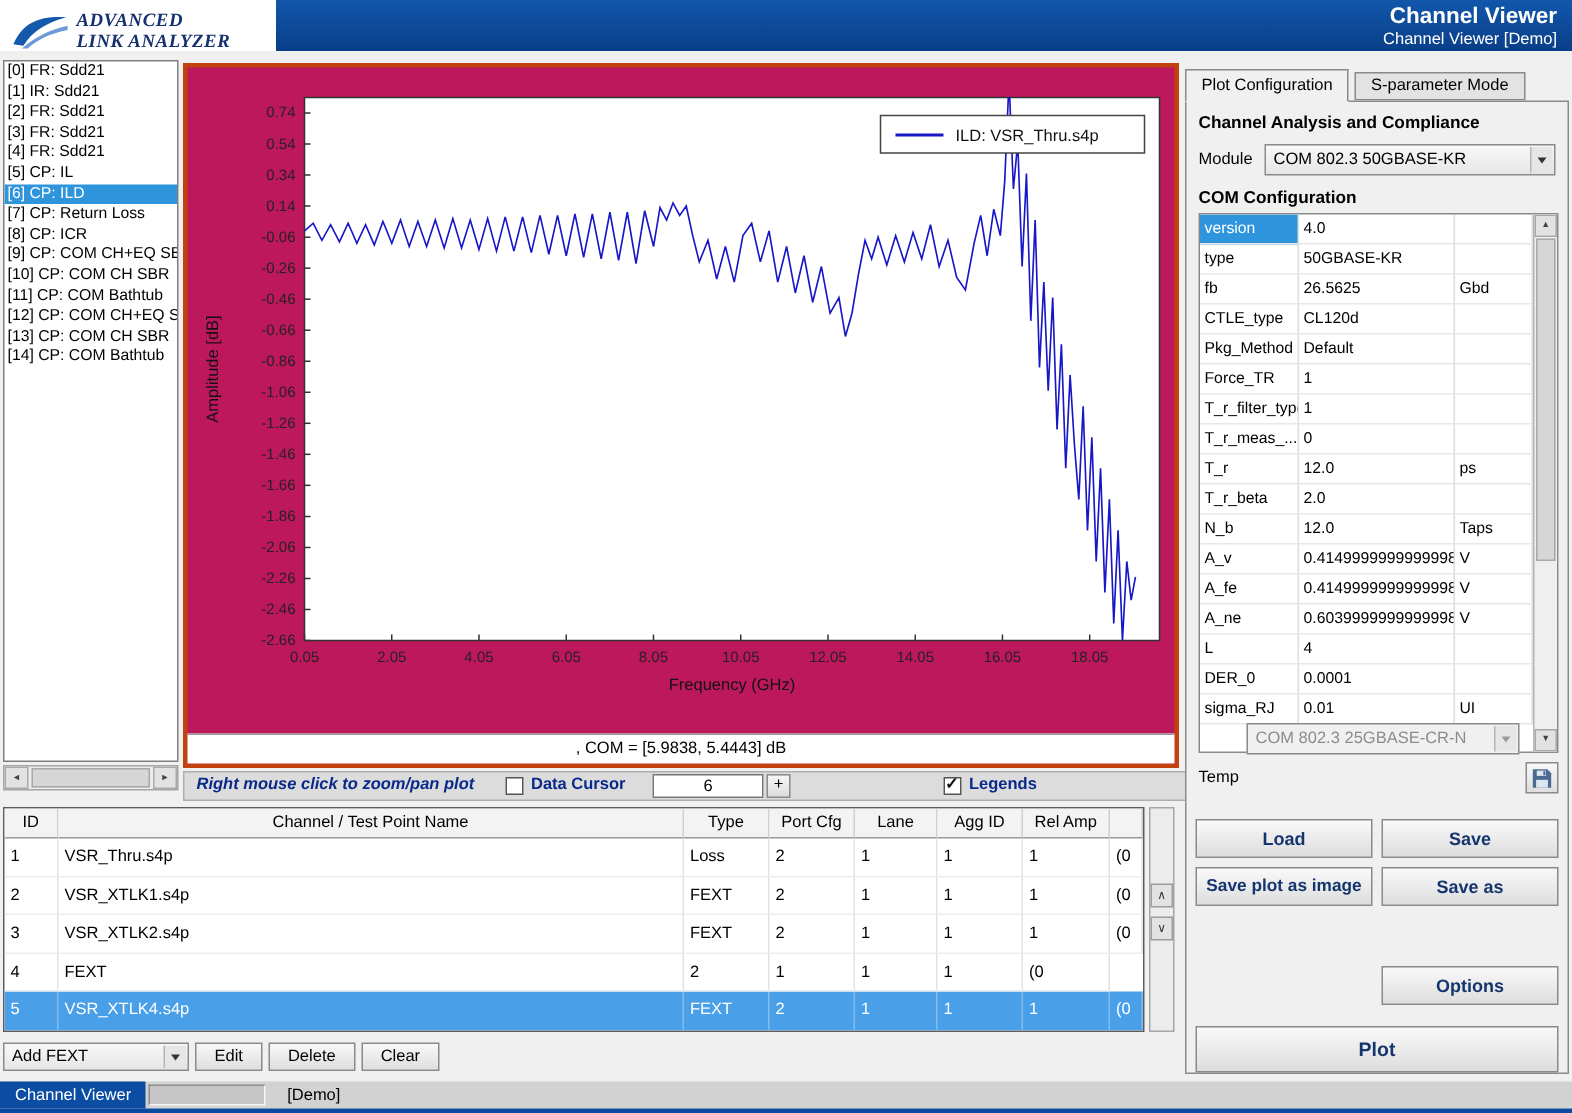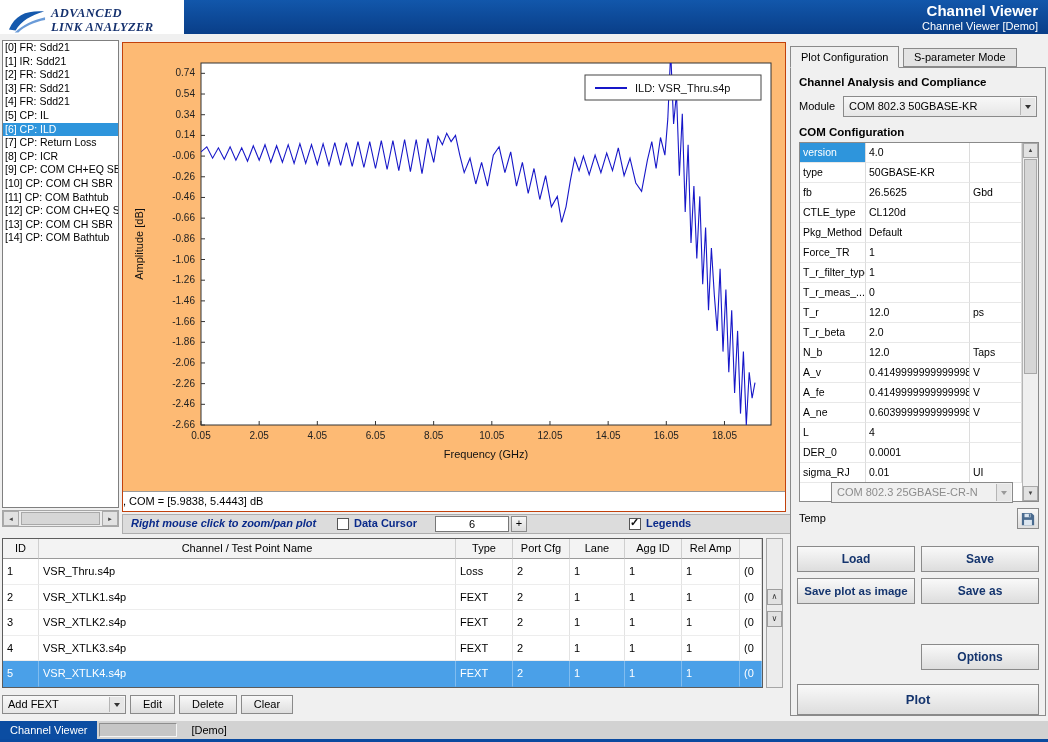--- a/index.html
+++ b/index.html
@@ -14,26 +14,26 @@
   .app-subtitle{font-size:11px;margin-top:1px}
   
   .signal-list{position:absolute;left:2px;top:40px;width:117px;height:468px;background:#fff;border:1px solid #7f7f7f;overflow:hidden;font-size:10.5px}
   .sig-item{height:13.6px;line-height:13.6px;padding-left:2px;white-space:nowrap;cursor:default}
   .sig-item.sel{background:#2e95dc;color:#fff}
   .signal-hscroll{position:absolute;left:2px;top:510px;width:117px;height:17px;background:#ececec;border:1px solid #a6a6a6;display:flex}
   .hs-btn{width:16px;height:100%;background:#e2e2e2;border:1px solid #aaa;font-size:6px;color:#444;display:flex;align-items:center;justify-content:center}
   .hs-track{flex:1;position:relative}
   .hs-thumb{position:absolute;left:2px;right:2px;top:1px;bottom:1px;background:#d6d6d6;border:1px solid #a8a8a8}
   
-  .plot-panel{position:absolute;left:122px;top:42px;width:664px;height:470px;background:#fdba74;border:1px solid #c2410c}
+  .plot-panel{position:absolute;left:122px;top:42px;width:664px;height:470px;background:#be185d;border:3px solid #c2410c}
   #chart-svg{display:block}
   .tick{font-size:10px;fill:#222;font-family:"Liberation Sans",sans-serif}
   .axis{font-size:11px;fill:#111;font-family:"Liberation Sans",sans-serif}
   .legend-t{font-size:11px;fill:#111;font-family:"Liberation Sans",sans-serif}
-  .com-strip{position:absolute;left:0;right:0;bottom:0;height:20px;border-top:1px solid #9a9a9a;line-height:19px;font-size:11px;background:#fff}
+  .com-strip{position:absolute;left:0;right:0;bottom:0;height:20px;border-top:1px solid #9a9a9a;text-align:center;line-height:19px;font-size:11px;background:#fff}
   
   .plot-controls{position:absolute;left:122px;top:514px;width:800px;height:20px;background:#dcdcdc;border:1px solid #aeaeae}
   .pc-hint{position:absolute;left:8px;top:2px;font-style:italic;font-weight:bold;color:#0a2a8a}
   .pc-label{position:absolute;top:2px;font-weight:bold;color:#0a2a8a}
   .cb{position:absolute;top:3px;width:12px;height:12px;background:#fff;border:1px solid #555}
   .cb .check{position:absolute;left:0px;top:-3px;font-size:11px;font-weight:bold;color:#111}
   .pc-input{position:absolute;left:312px;top:1px;width:74px;height:16px;border:1px solid #777;font-size:11px;text-align:center;font-family:"Liberation Sans",sans-serif}
   .pc-plus{position:absolute;left:388px;top:1px;width:16px;height:16px;background:linear-gradient(#f6f6f6,#dcdcdc);border:1px solid #8a8a8a;font-size:11px;line-height:13px;text-align:center}
   
   .channel-table{position:absolute;left:2px;top:538px;width:761px;height:150px;background:#fff;border:1px solid #5c5c5c;overflow:hidden}
@@ -259,21 +259,20 @@
         <div class="ct-cell">VSR_XTLK2.s4p</div>
         <div class="ct-cell">FEXT</div>
         <div class="ct-cell">2</div>
         <div class="ct-cell">1</div>
         <div class="ct-cell">1</div>
         <div class="ct-cell">1</div>
         <div class="ct-cell">(0</div>
       </div>
       <div class="ct-row">
         <div class="ct-cell">4</div>
-        <div class="ct-cell">VSR_XTLK3.s4p</div>
         <div class="ct-cell">FEXT</div>
         <div class="ct-cell">2</div>
         <div class="ct-cell">1</div>
         <div class="ct-cell">1</div>
         <div class="ct-cell">1</div>
         <div class="ct-cell">(0</div>
       </div>
       <div class="ct-row sel">
         <div class="ct-cell">5</div>
         <div class="ct-cell">VSR_XTLK4.s4p</div>

